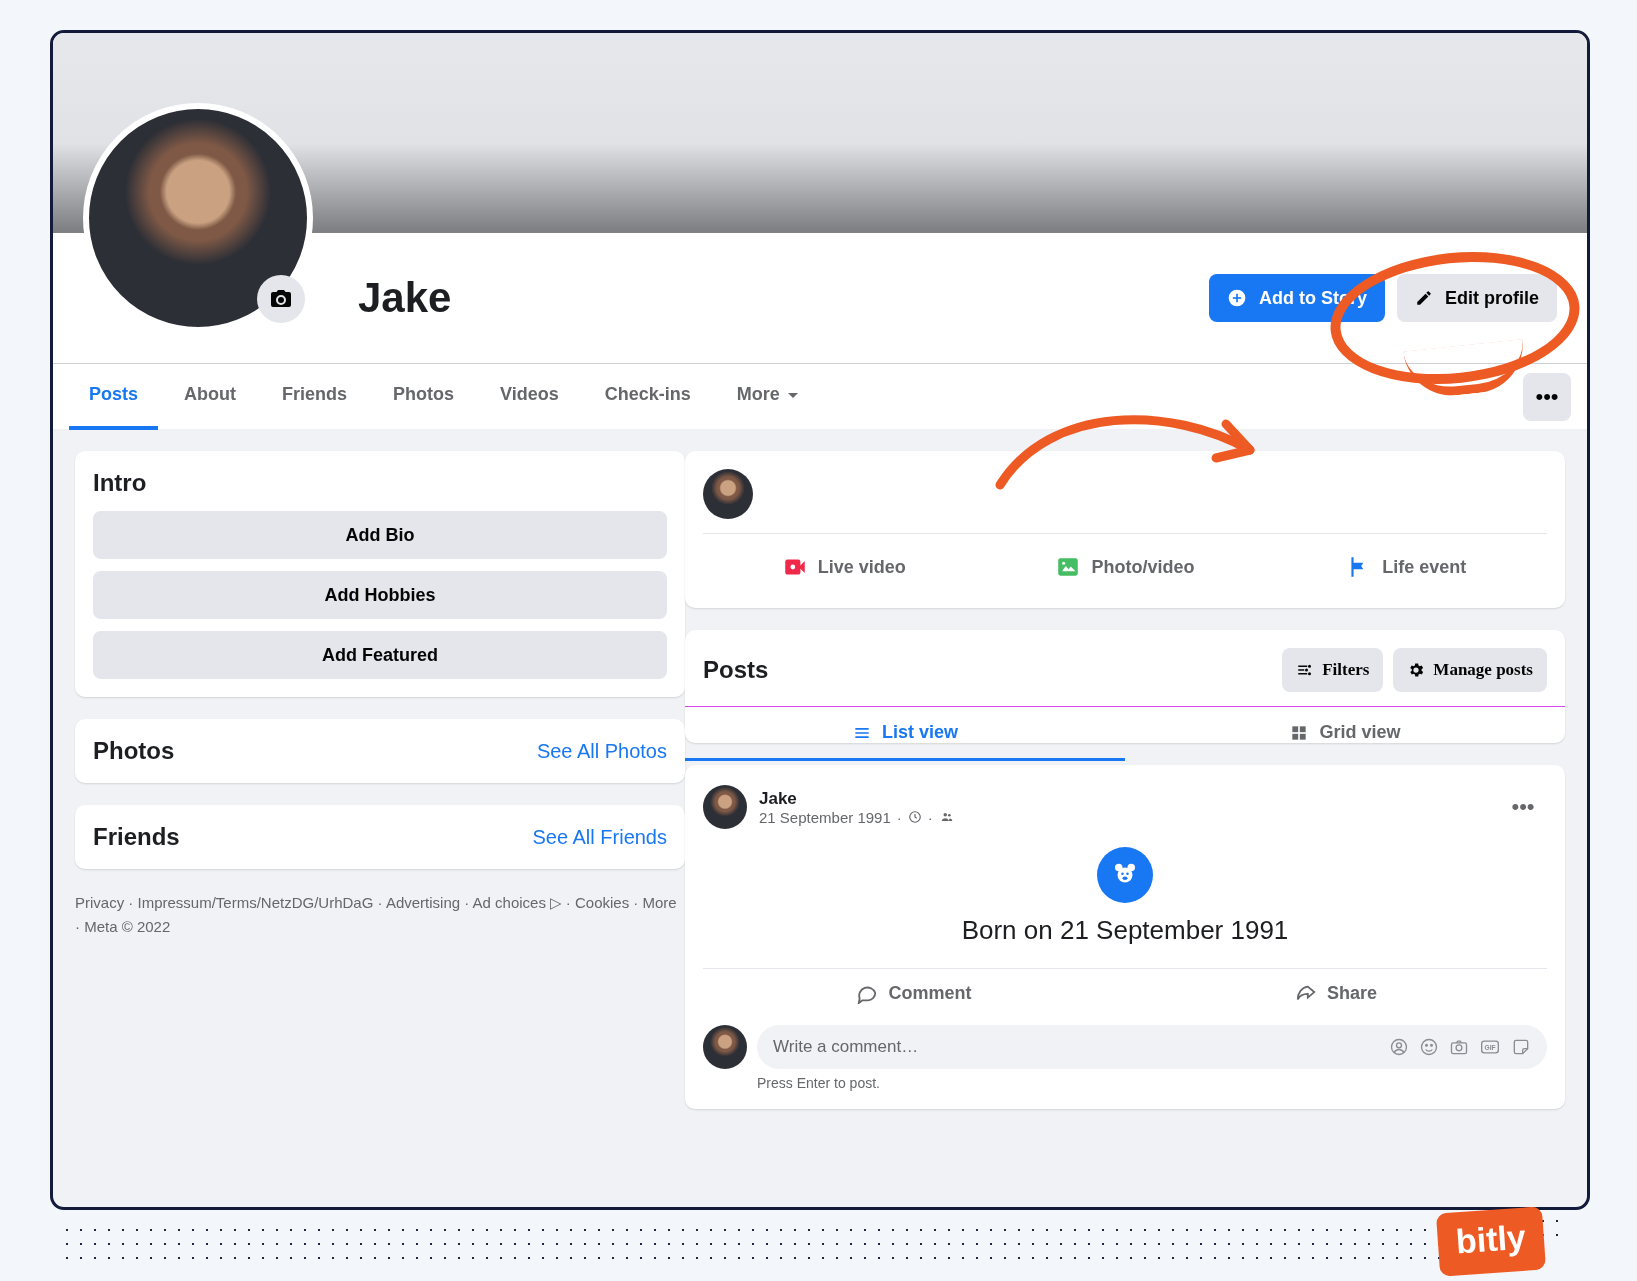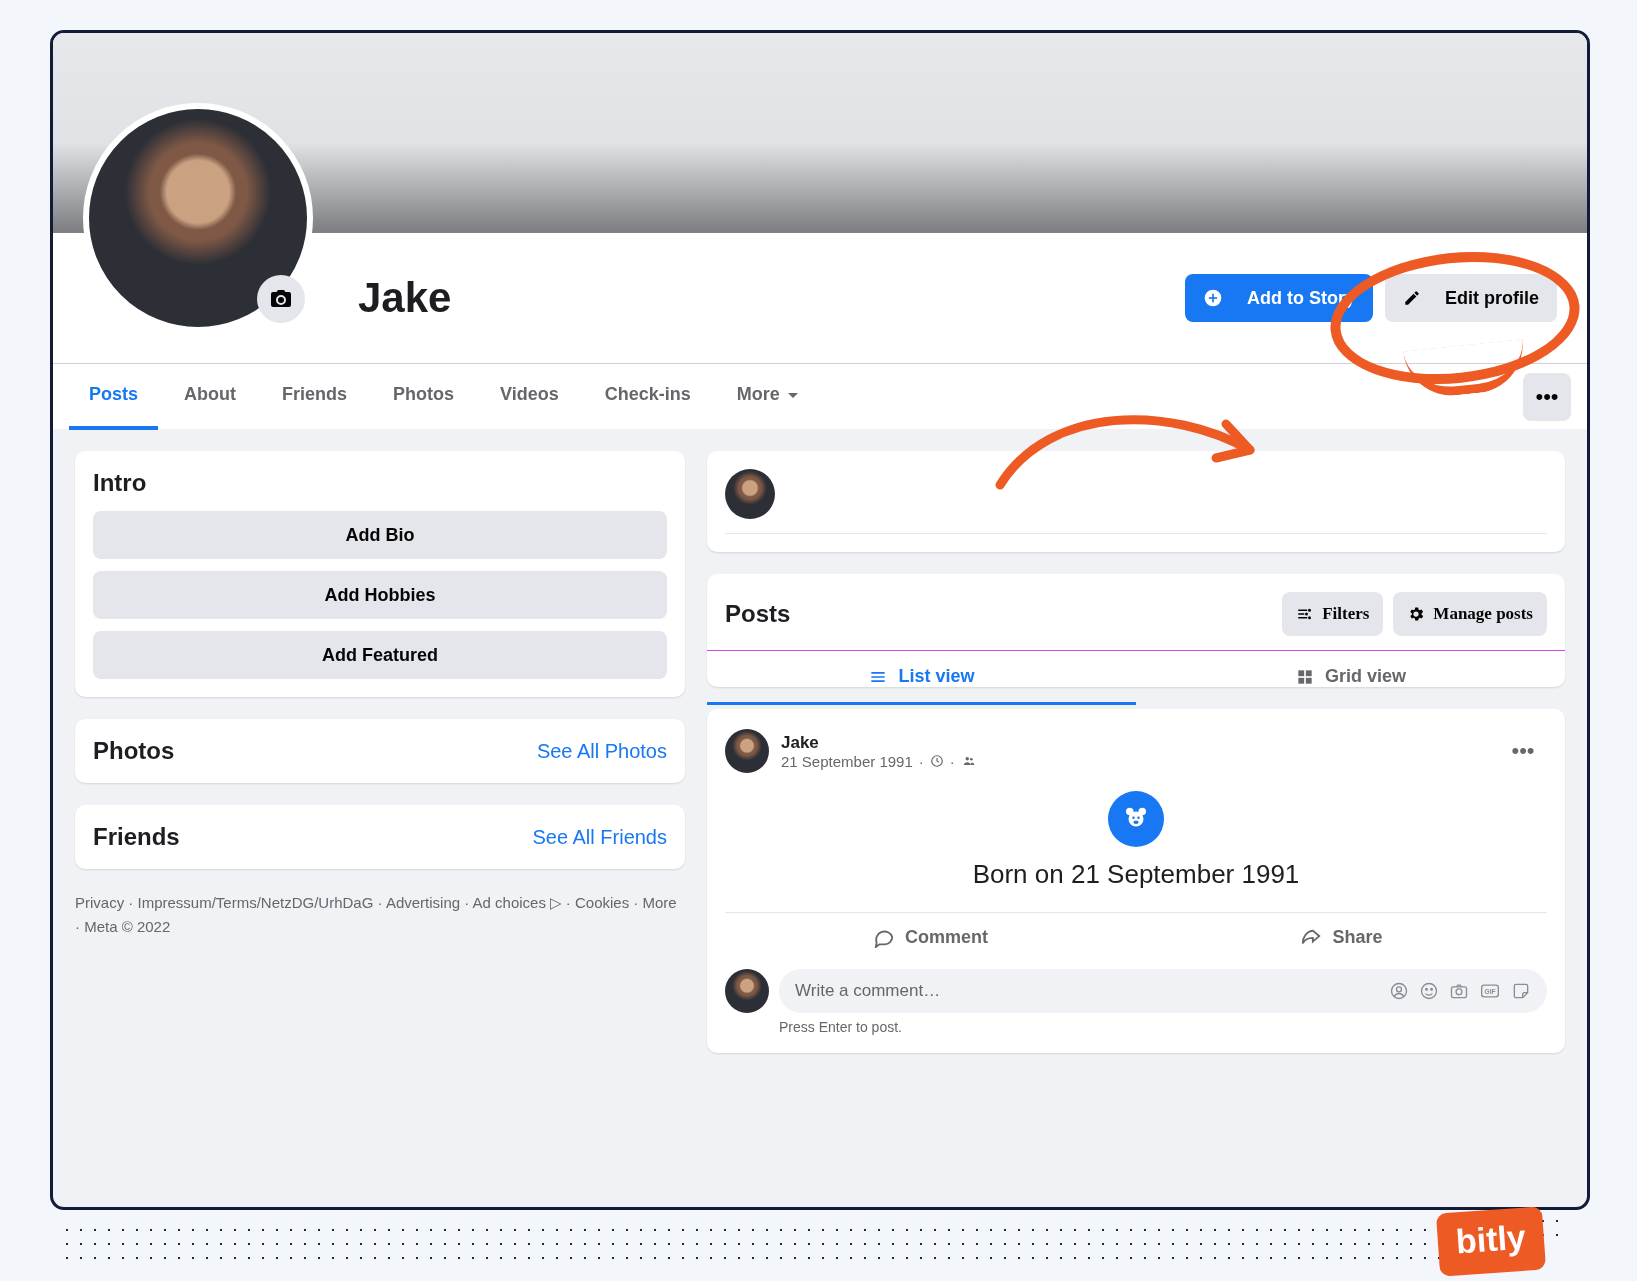--- a/index.html
+++ b/index.html
@@ -62,21 +62,21 @@
     padding-left: 275px;
   }
   .name {
     font-size: 42px;
     font-weight: 800;
     flex: 1;
   }
   .btn {
     display: inline-flex;
     align-items: center;
-    gap: 24px;
+    gap: 12px;
     height: 48px;
     padding: 0 18px;
     border: none;
     border-radius: 8px;
     font-size: 18px;
     font-weight: 600;
     cursor: pointer;
   }
   .btn-primary { background:#1877f2; color:#fff; }
   .btn-secondary{ background:#e4e6eb; color:#050505; }
@@ -111,21 +111,20 @@
   }
   .tabs-spacer{flex:1}
   .icon-btn {
     width:48px;height:48px;border:none;border-radius:8px;background:#e4e6eb;
     display:flex;align-items:center;justify-content:center;cursor:pointer;
     font-size:22px;color:#050505;
   }
   
   .body {
     display:flex;
-    gap: 22px;
     padding: 22px;
   }
   .col-l { width: 610px; flex:none; display:flex;flex-direction:column;gap:22px;}
   .col-r { flex:1; display:flex;flex-direction:column;gap:22px;}
   .card {
     background:#fff;
     border-radius:10px;
     box-shadow: 0 1px 2px rgba(0,0,0,.12);
     padding: 18px;
   }
@@ -301,20 +300,43 @@
         </div>
 
         <div class="footer" style="padding:0">Privacy · Impressum/Terms/NetzDG/UrhDaG · Advertising · Ad choices ▷ · Cookies · More · Meta © 2022</div>
       </div>
 
       <div class="col-r">
         <div class="card">
           <div class="composer-top">
             <div class="mini-avatar"></div>
           </div>
+          <div class="composer-actions">
+            <div class="composer-act">
+              <svg width="26" height="26" viewBox="0 0 24 24" fill="#f02849">
+                  <path d="M17 10.5V7a2 2 0 0 0-2-2H5a2 2 0 0 0-2 2v10a2 2 0 0 0 2 2h10a2 2 0 0 0 2-2v-3.5l4 4v-11l-4 4z"></path>
+                  <circle cx="10" cy="12" r="2.2" fill="#fff"></circle>
+                </svg>
+              <span>Live video</span>
+            </div>
+            <div class="composer-act">
+              <svg width="26" height="26" viewBox="0 0 24 24" fill="#45bd62">
+                  <rect x="3" y="4" width="18" height="16" rx="2"></rect>
+                  <path fill="#fff" d="M7 15l3-4 2.5 3 2-2.5L19 16H7z"></path>
+                  <circle cx="8" cy="8.5" r="1.4" fill="#fff"></circle>
+                </svg>
+              <span>Photo/video</span>
+            </div>
+            <div class="composer-act">
+              <svg width="26" height="26" viewBox="0 0 24 24" fill="#1877f2">
+                  <path d="M5 3v18h2v-7h9l-2-3 2-3H7V3H5z"></path>
+                </svg>
+              <span>Life event</span>
+            </div>
+          </div>
         </div>
 
         <div class="card" style="padding-bottom:0">
           <div class="posts-head">
             <h3>Posts</h3>
             <button class="chip">
               <svg width="18" height="18" viewBox="0 0 24 24" fill="#050505">
                   <path d="M3 6h12v2H3V6zm0 5h8v2H3v-2zm0 5h12v2H3v-2z"></path>
                   <circle cx="18" cy="7" r="2"></circle>
                   <circle cx="14" cy="12" r="2"></circle>

